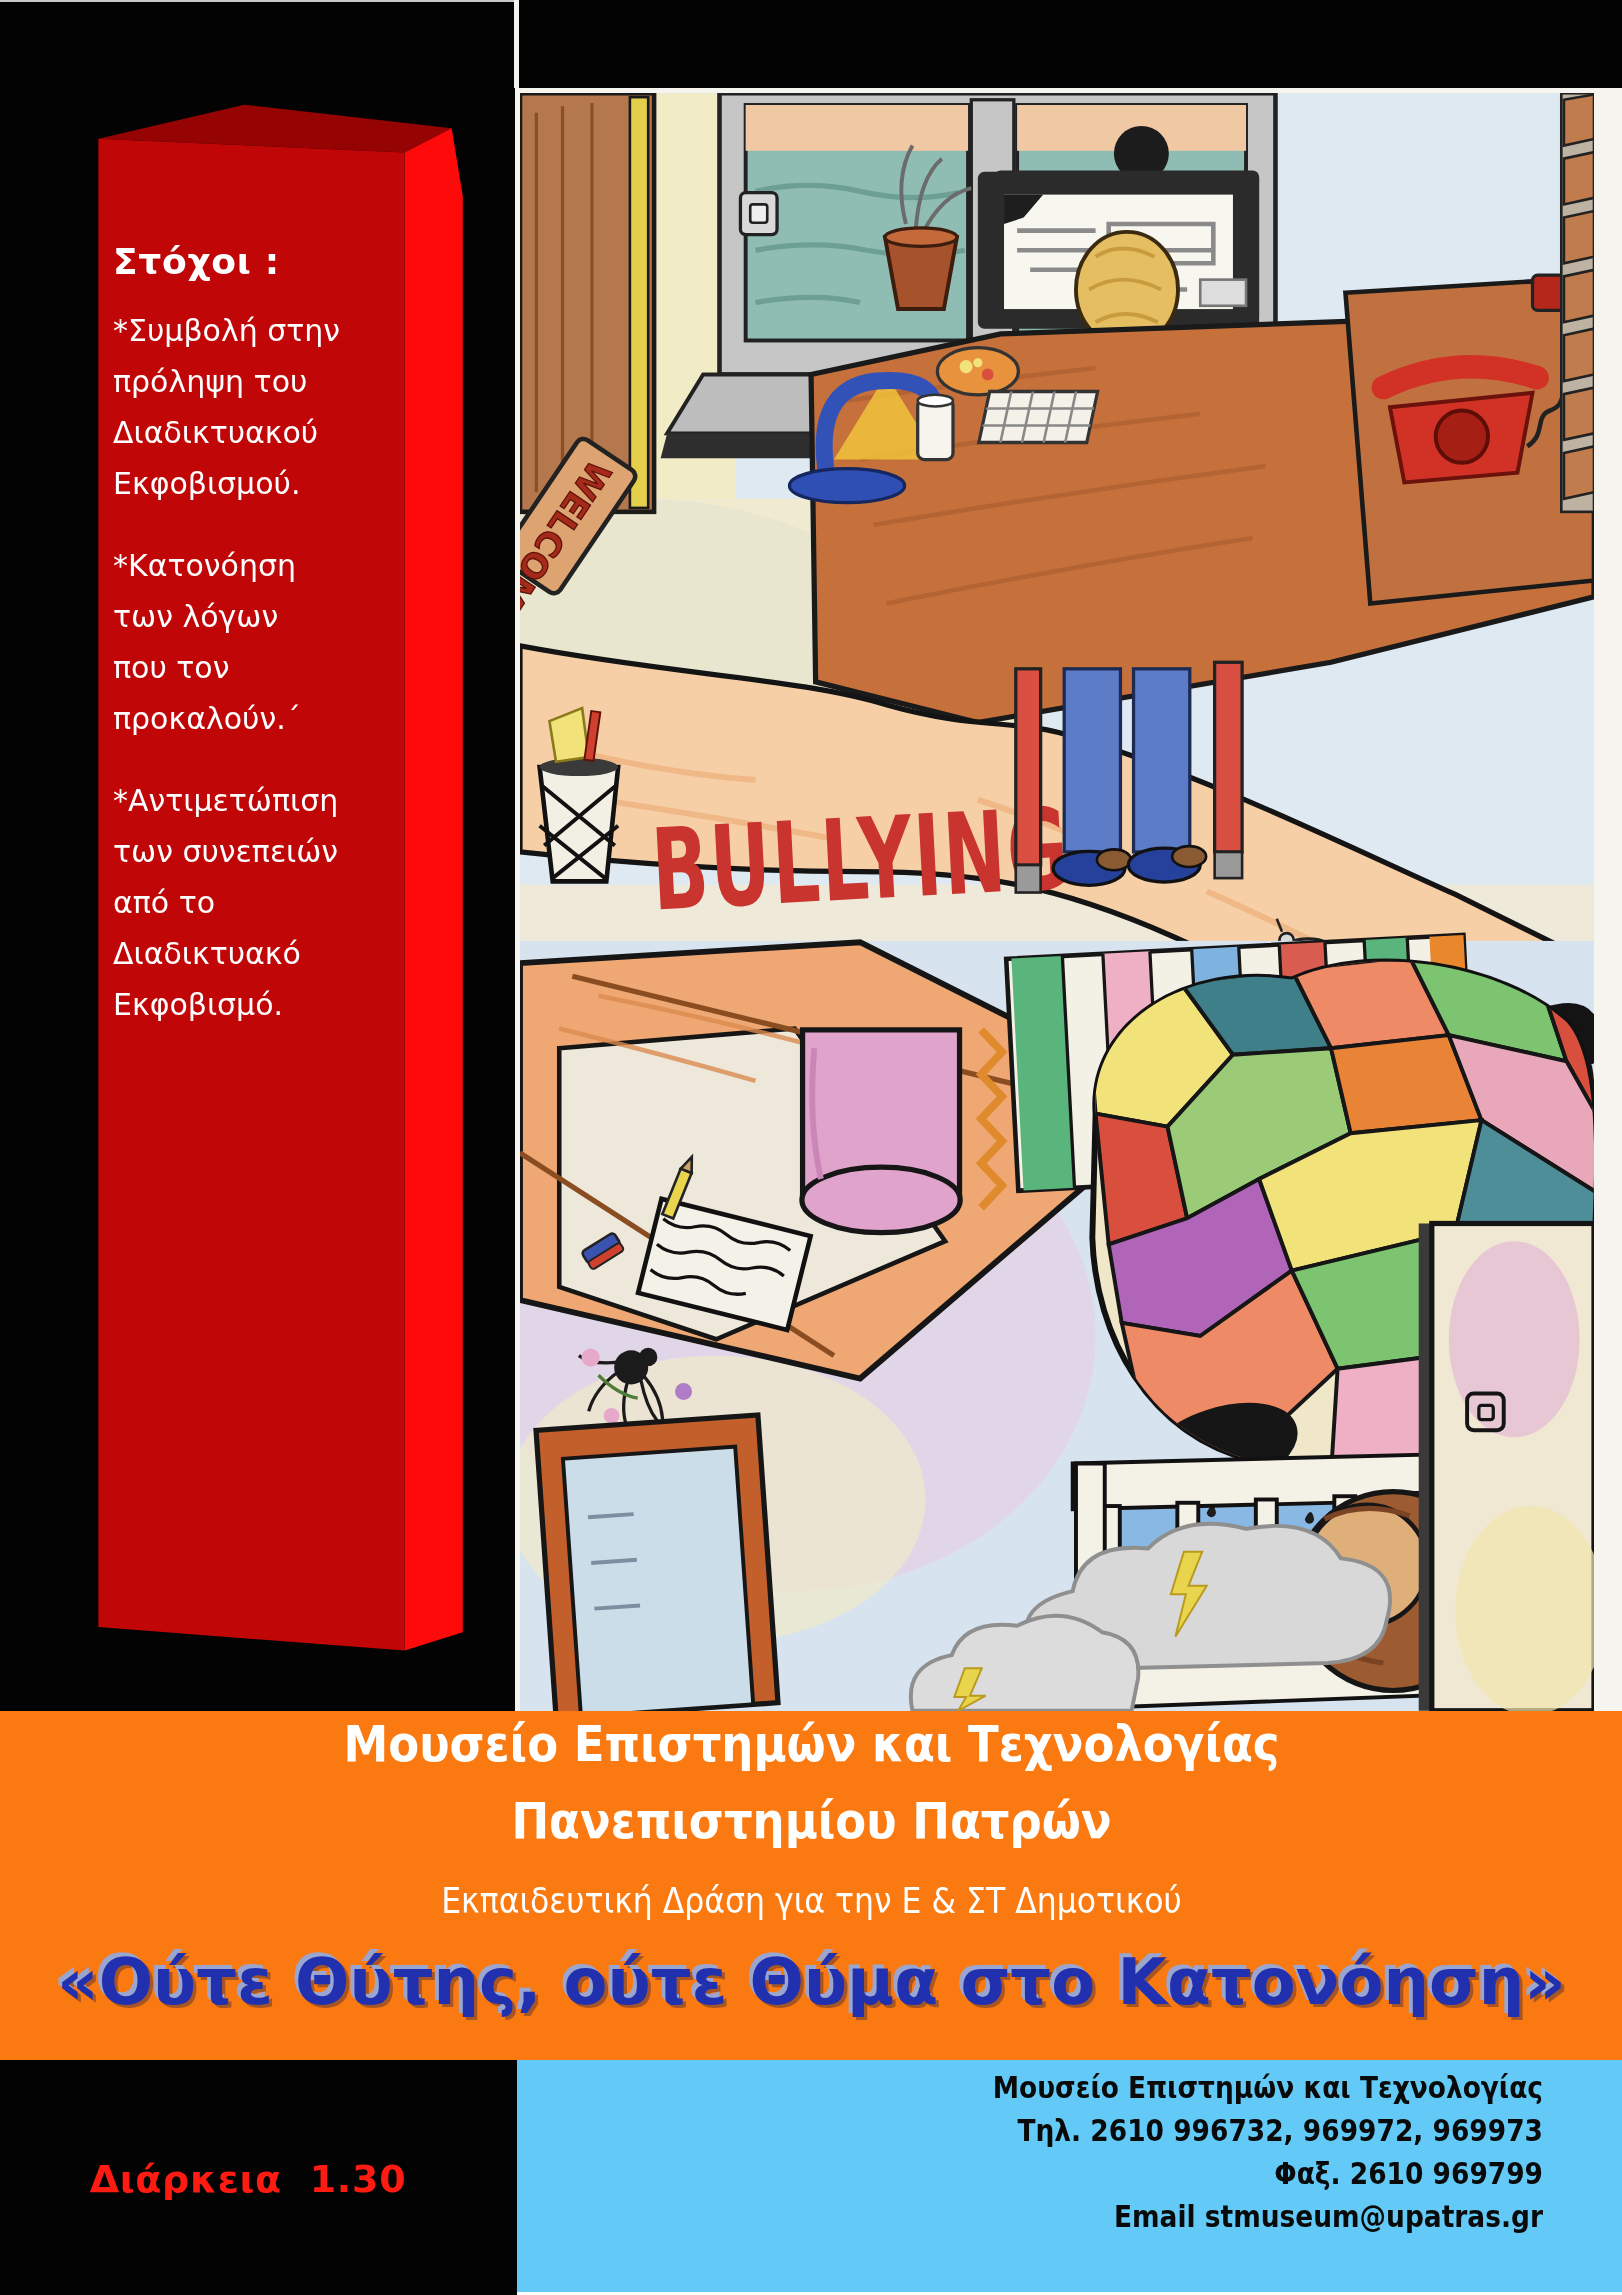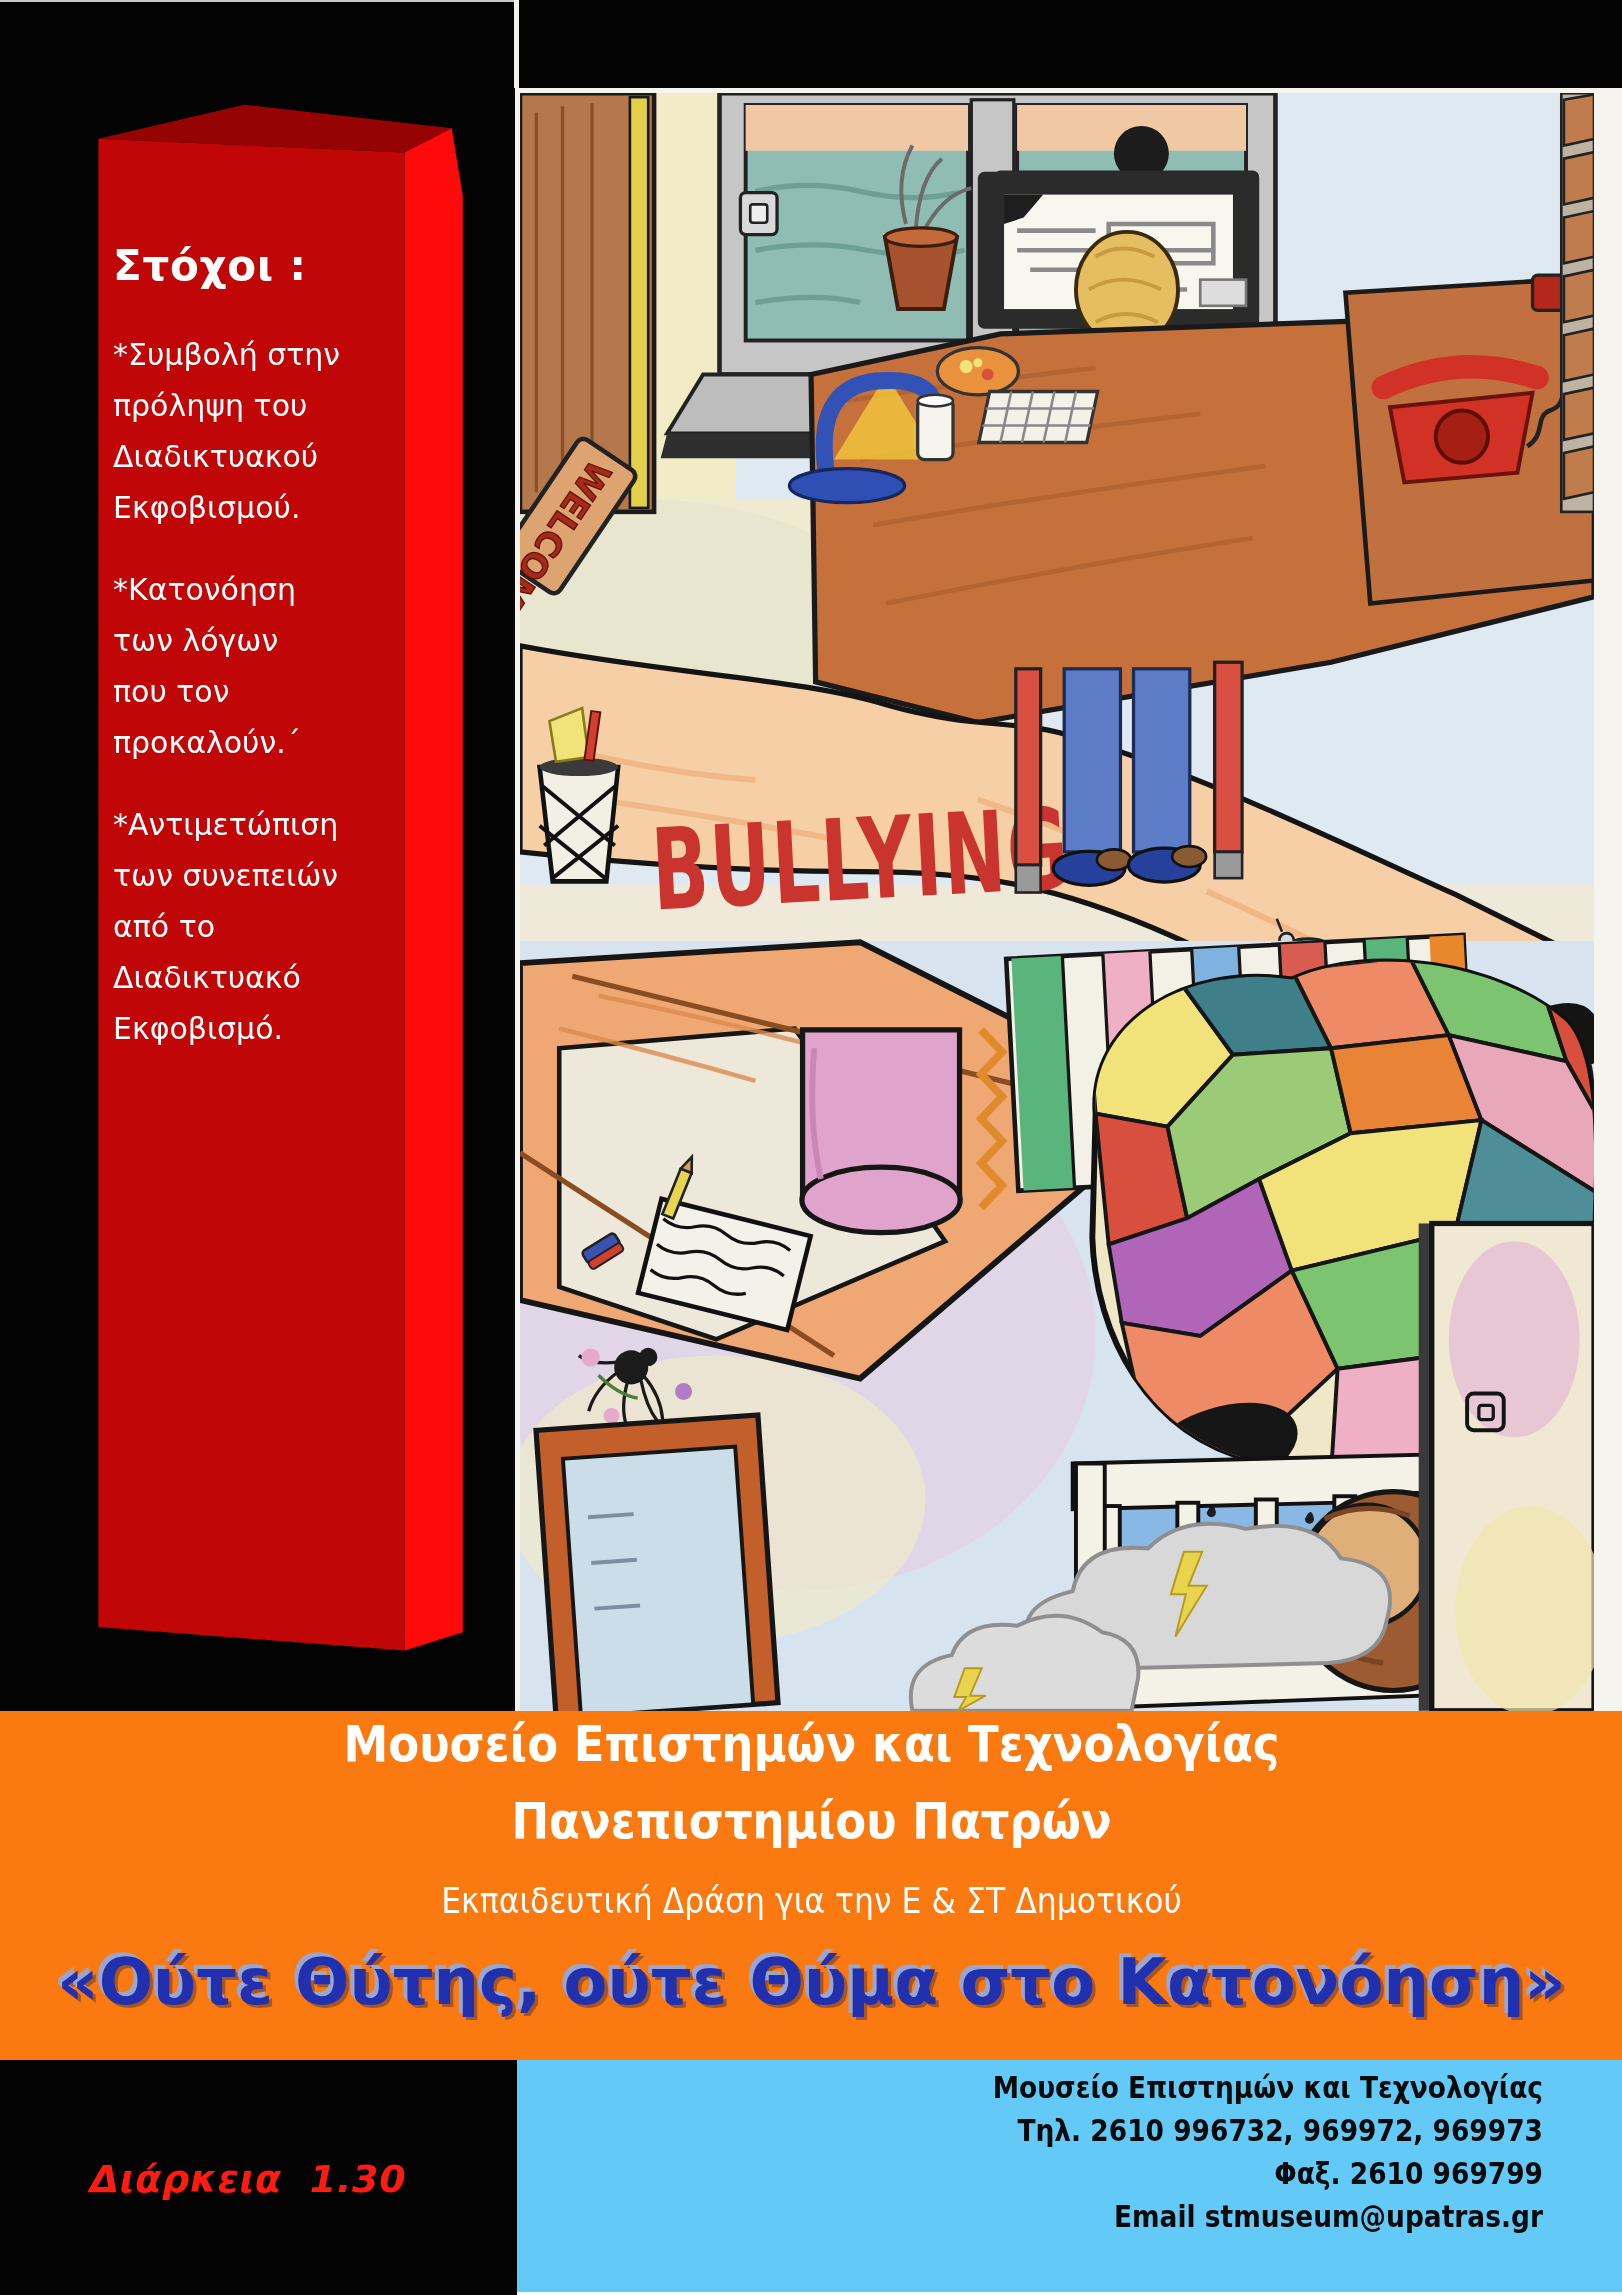--- a/index.html
+++ b/index.html
@@ -7,41 +7,41 @@
         font-family:"DejaVu Sans",sans-serif;}
   
   .topline{position:absolute;left:0;top:0;width:514px;height:2px;background:#c7c7c7;}
   .toptick{position:absolute;left:514px;top:0;width:5.2px;height:88px;background:#f4f2ee;}
   
   .artwork{position:absolute;left:515px;top:88px;width:1108px;height:1623px;background:#f6f4ee;}
   .artwork svg{position:absolute;left:5.2px;top:5.2px;}
   
   .redbox-svg{position:absolute;left:0;top:0;pointer-events:none;}
   .goals-text{position:absolute;left:113px;top:241px;width:308px;color:#fff;}
-  .goals-text .hd{font-size:42px;font-weight:bold;letter-spacing:0.7px;margin:0 0 39px 0;}
+  .goals-text .hd{font-size:36px;font-weight:bold;letter-spacing:0.7px;margin:0 0 23px 0;}
   .goals-text .para{font-size:30px;line-height:51px;margin:12px 0 31px 0;white-space:pre;}
   
   .band{position:absolute;left:0;top:1711px;width:1623px;height:349px;background:#fa7a11;}
   .band .l{position:absolute;left:0;width:1623px;text-align:center;color:#fff;white-space:pre;}
   .cond{transform:scaleX(.9);transform-origin:50% 50%;}
   .band .t1{top:3.9px;font-size:50px;font-weight:bold;}
   .band .t2{top:81px;font-size:50px;font-weight:bold;}
   .band .t3{top:170px;font-size:35px;font-weight:normal;}
   .band .t4{top:234px;font-size:64px;font-weight:bold;color:#2130af;
             text-shadow:-3.9px -3.9px 0 #9aa6d0, 3.3px 3.3px 0 rgba(12,18,70,.35);}
   
   .bluebox{position:absolute;left:517px;top:2060px;width:1106px;height:232px;background:#63c9f7;
            padding:0;color:#0a0a0a;}
   .bluebox .c{position:absolute;right:80px;width:982px;text-align:right;font-weight:bold;
               font-size:29.4px;transform:scaleX(.9);transform-origin:100% 50%;white-space:pre;}
   .c1{top:10.5px;} .c2{top:54px;} .c3{top:97px;} .c4{top:140px;}
   .bottomline{position:absolute;left:517px;top:2292px;width:1106px;height:3.9px;background:#fdfdfd;}
   
   .duration{position:absolute;left:65px;top:2157px;width:366px;text-align:center;
-            font-size:38px;font-weight:bold;color:#fe1b12;letter-spacing:0.7px;white-space:pre;font-style:italic;}
+            font-size:38px;font-weight:bold;color:#fe1b12;letter-spacing:0.7px;white-space:pre;}
   text{font-family:"DejaVu Sans",sans-serif;}
 </style>
 </head>
 <body>
 
 <div class="page">
 
   <div class="topline"></div>
   <div class="toptick"></div>
 

